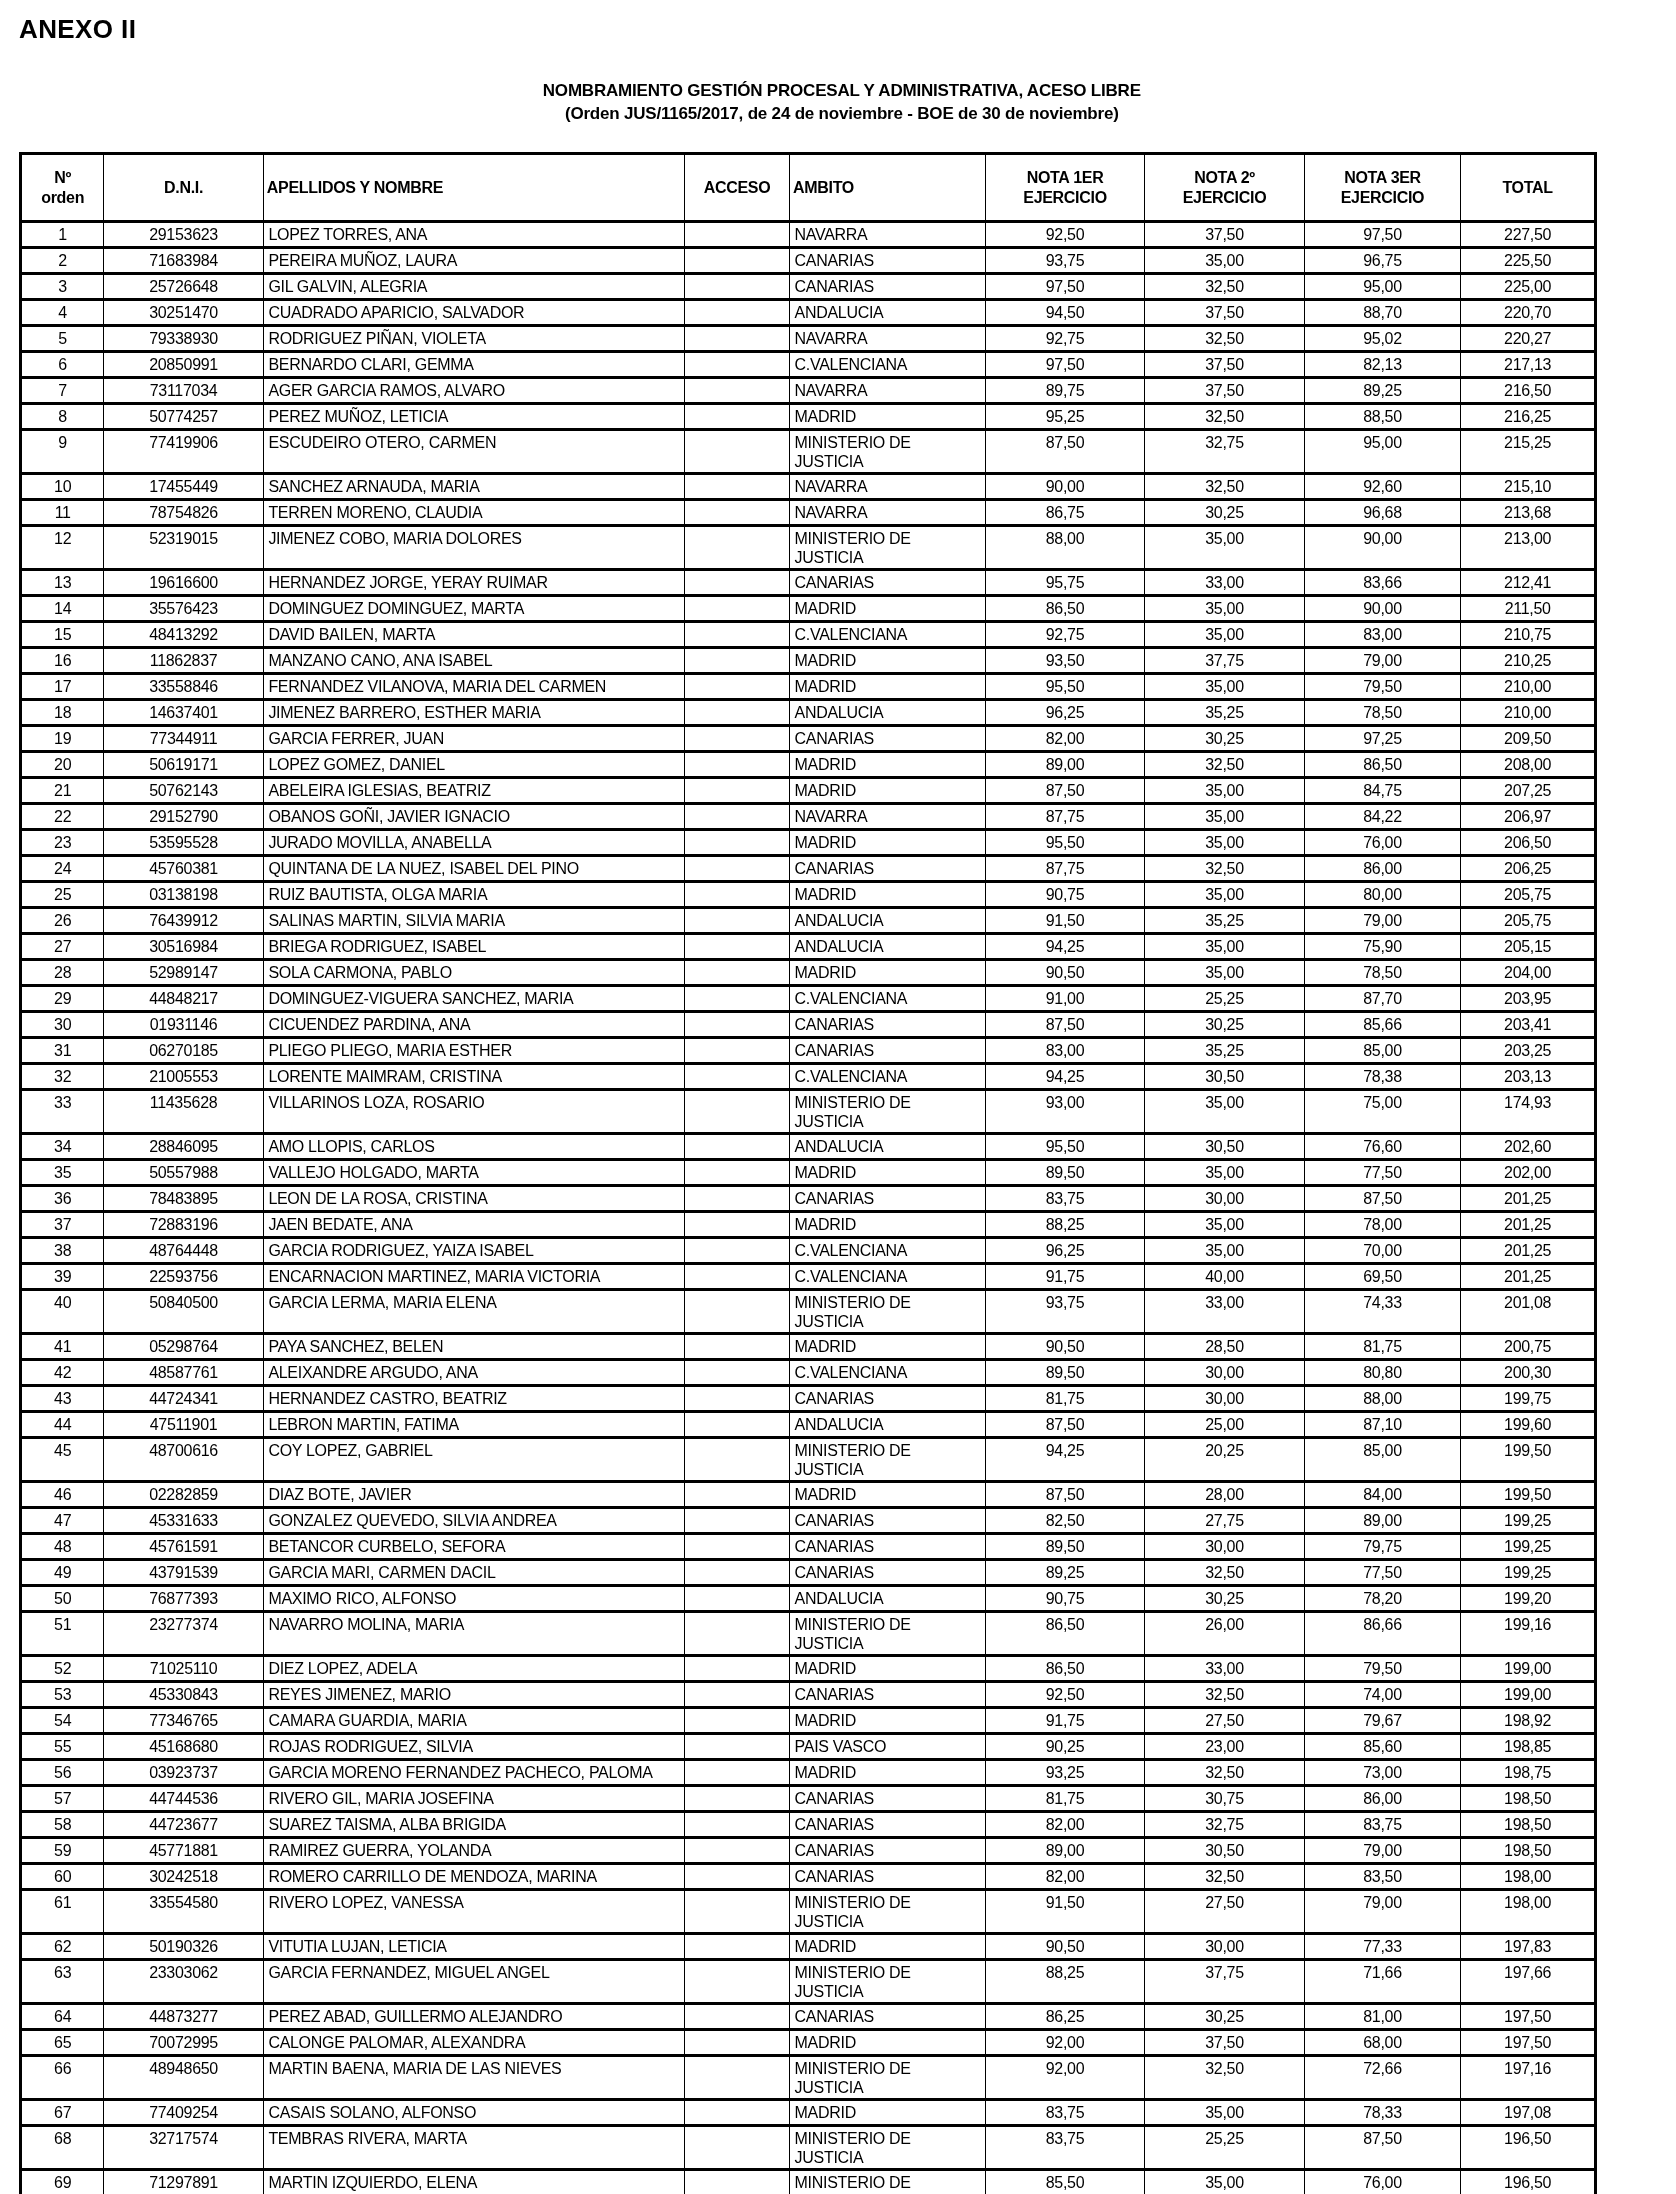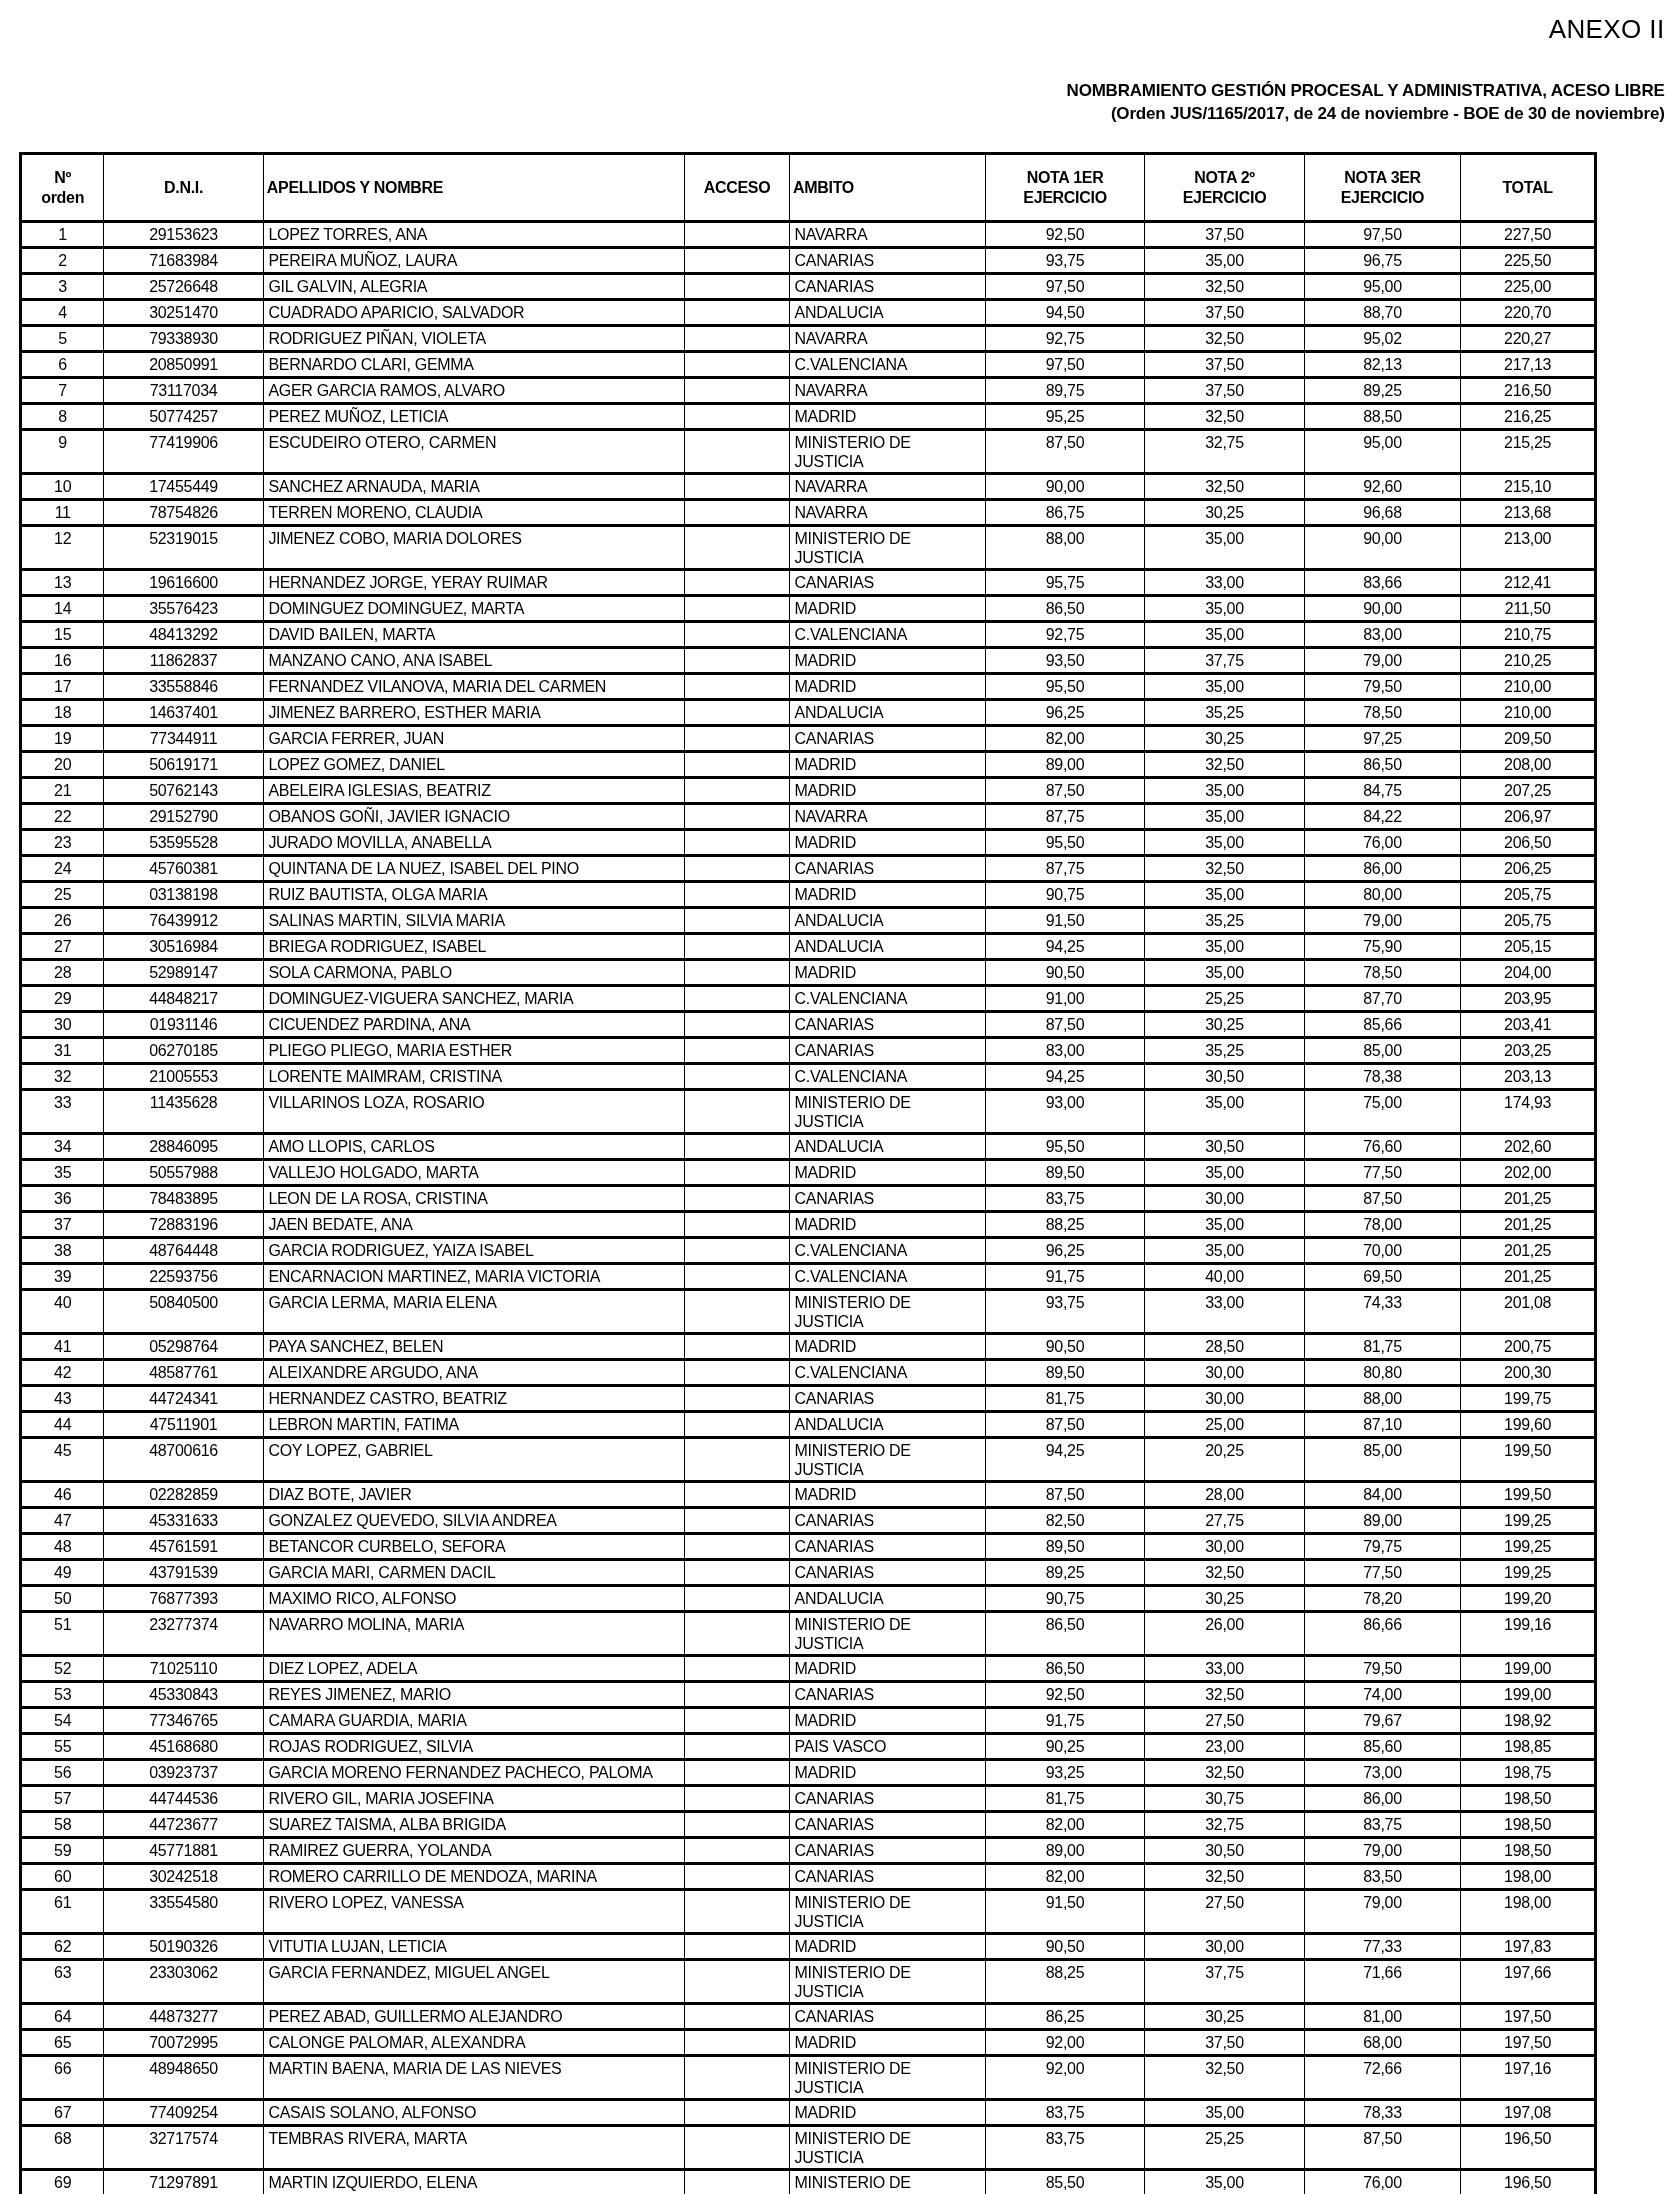--- a/index.html
+++ b/index.html
@@ -14,28 +14,28 @@
   }
   .page {
     width: 1676px;
     height: 2194px;
     box-sizing: border-box;
     padding: 13.7px 11.4px 7.6px 19px;
     overflow: hidden;
     background: #ffffff;
   }
   .doc-title {
-    text-align: right;
+    text-align: left;
     font-size: 26px;
-    font-weight: 400;
+    font-weight: 700;
     letter-spacing: 0.4px;
     margin: 0 0 0 0;
   }
   .doc-subtitle {
-    text-align: right;
+    text-align: center;
     margin-top: 34px;
     font-weight: bold;
     font-size: 17px;
     line-height: 23px;
     letter-spacing: -0.2px;
   }
   table.results {
     margin-top: 27.4px;
     width: 1578px;
     border-collapse: collapse;

